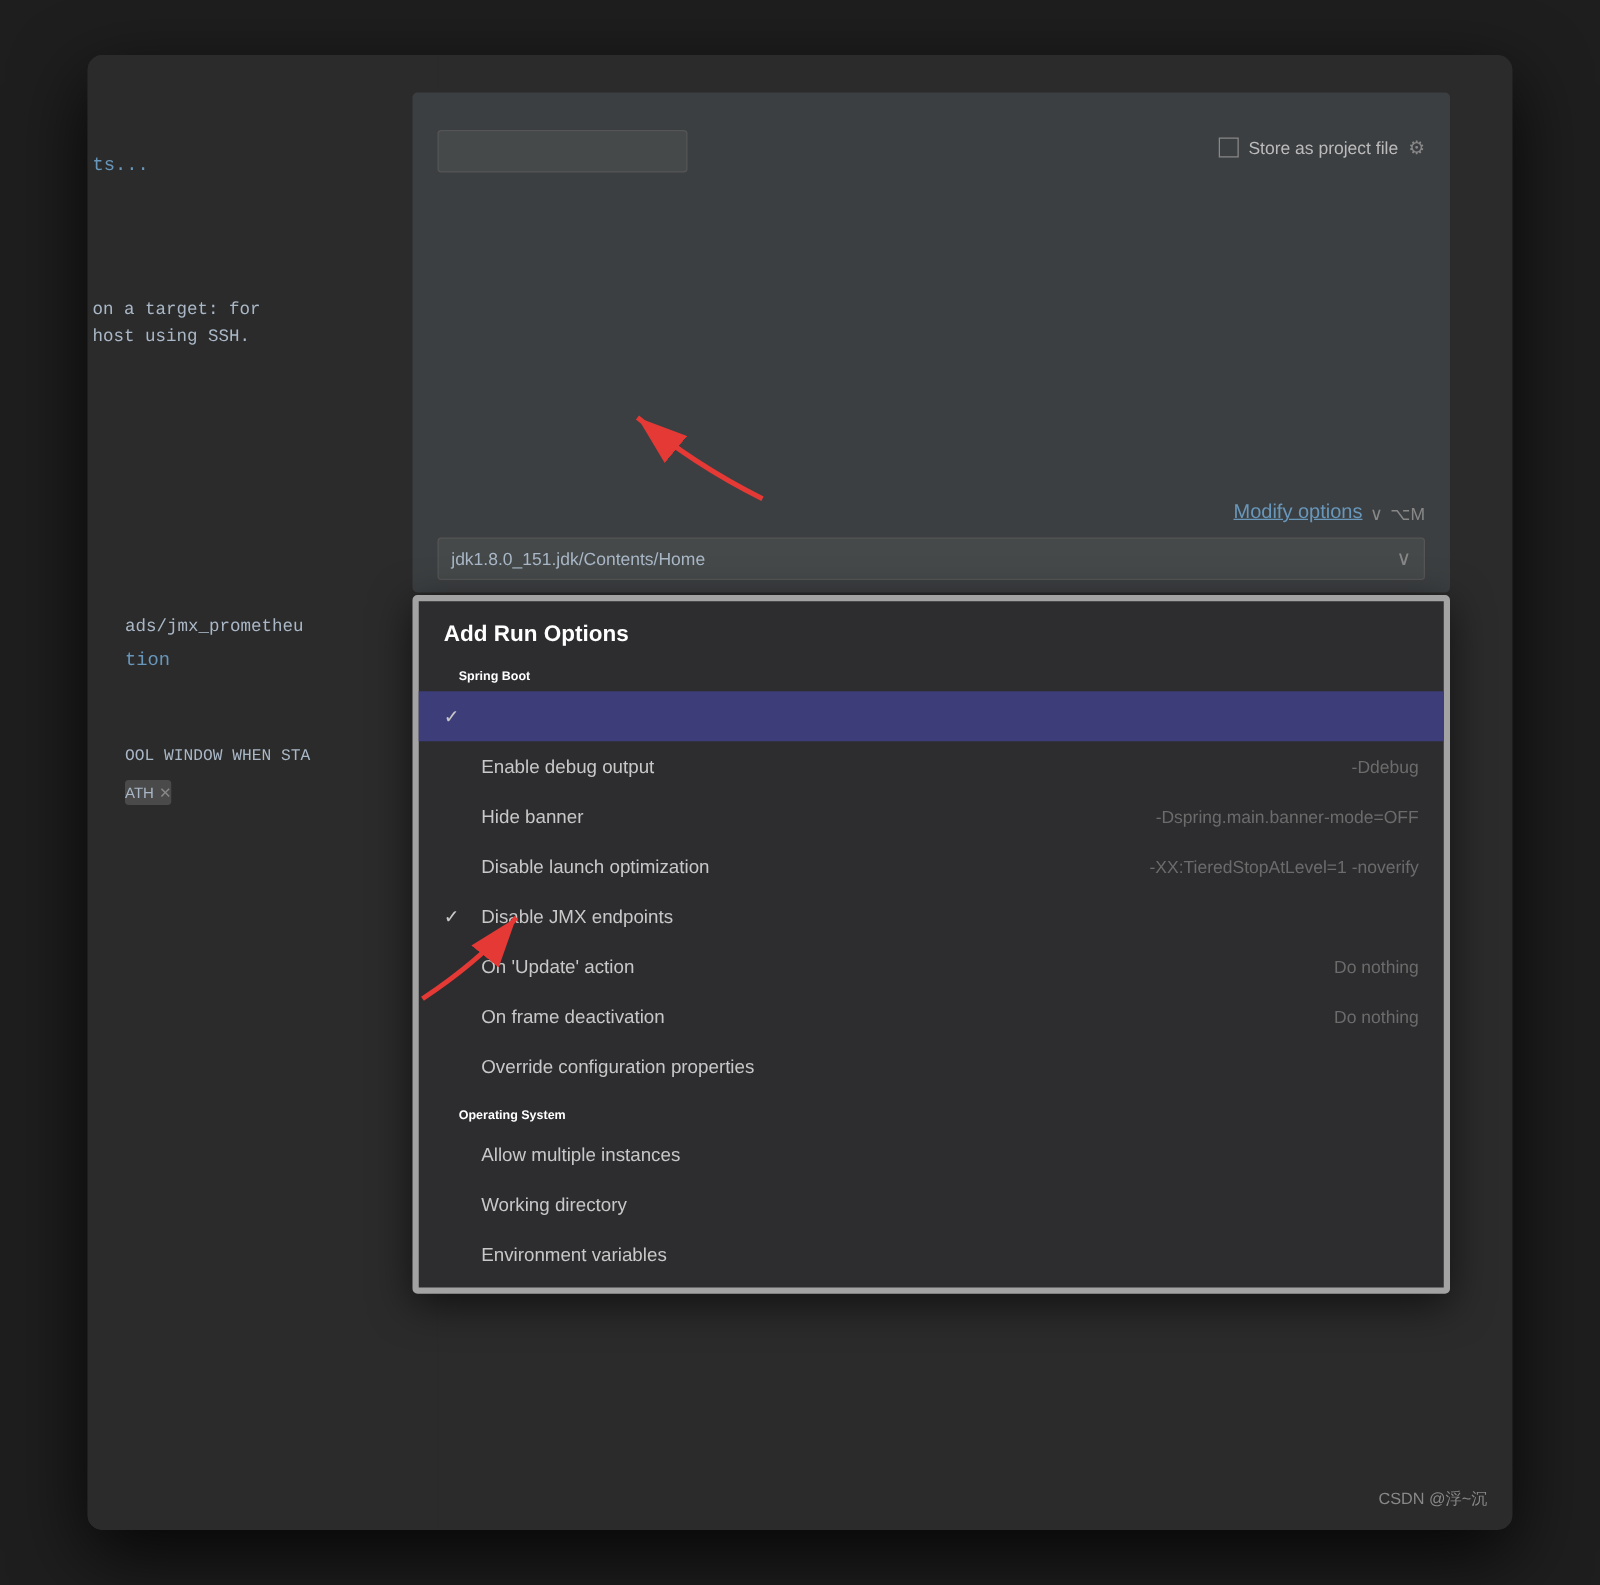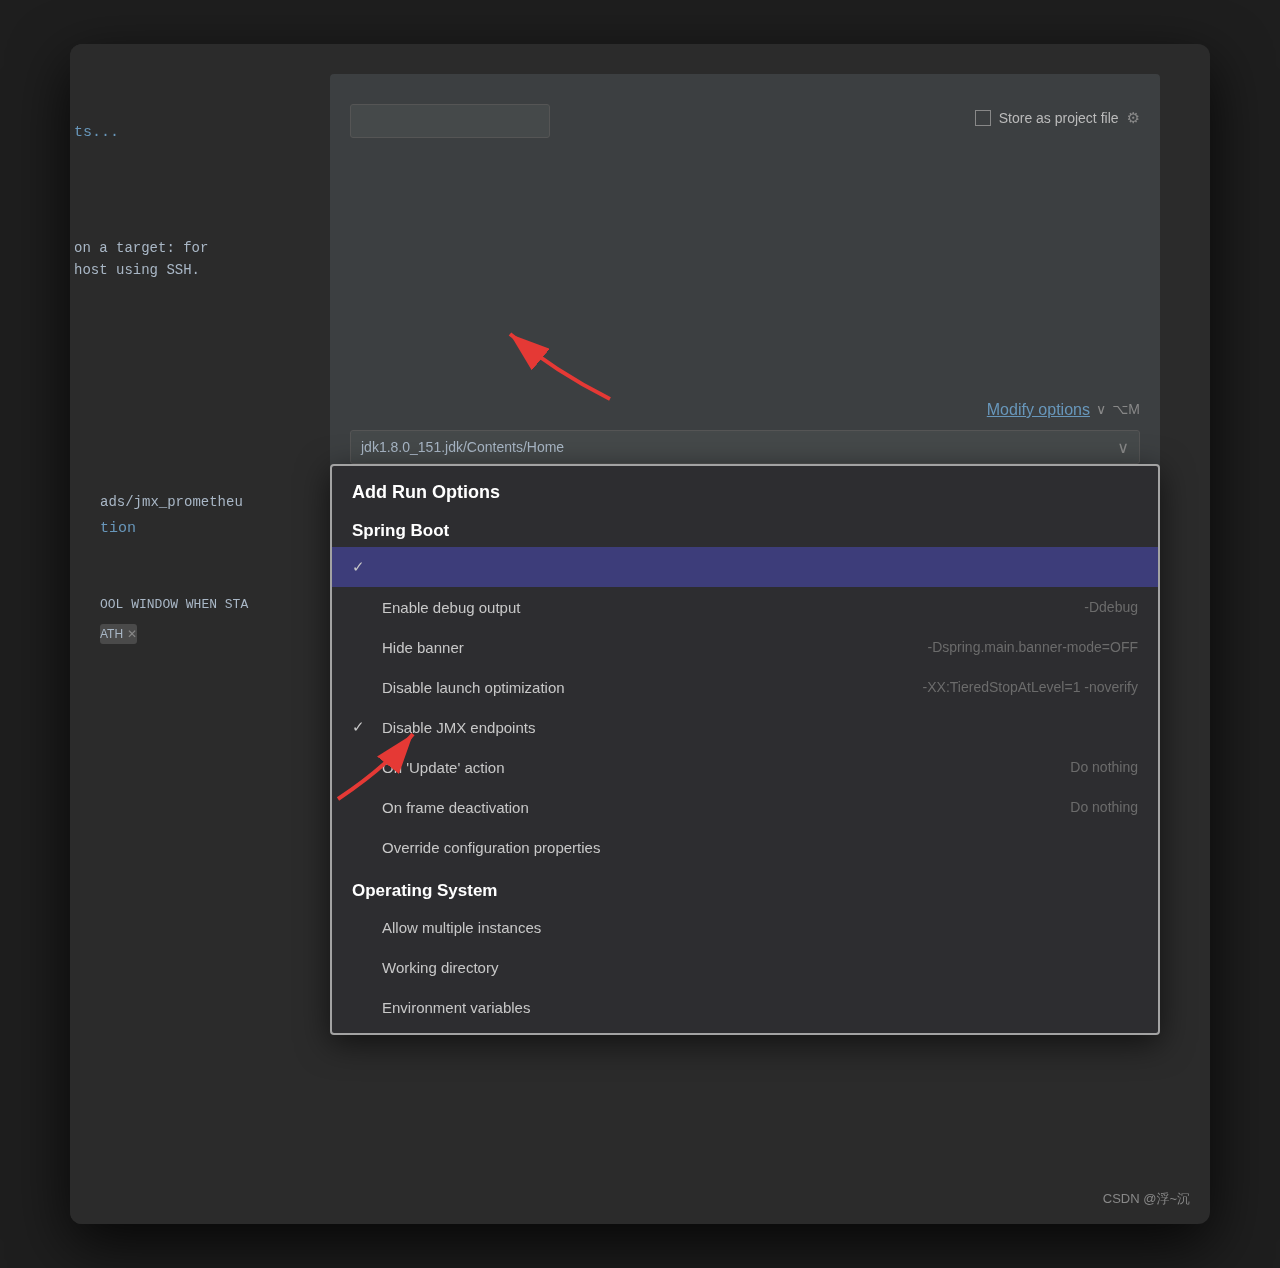--- a/index.html
+++ b/index.html
@@ -63,41 +63,41 @@
       font-size: 16px;
       text-decoration: underline;
       cursor: pointer;
       background: none;
       border: none;
     }
 
     
     .dropdown-menu {
       position: absolute;
-      top: 420px;
+      top: 432px;
       left: 260px;
       right: 50px;
       background: #2d2d30;
-      border: 2px solid #a3a3a3;
+      border: 5px solid #a3a3a3;
       border-radius: 4px;
       z-index: 50;
       box-shadow: 0 8px 32px rgba(0,0,0,0.6);
     }
 
     .dropdown-header {
       padding: 16px 20px 10px;
       color: #ffffff;
       font-size: 18px;
       font-weight: 700;
     }
 
     .section-label {
-      padding: 8px 20px 6px;
+      padding: 8px 32px 6px;
       color: #ffffff;
-      font-size: 17px;
+      font-size: 10px;
       font-weight: 700;
     }
 
     .menu-item {
       display: flex;
       align-items: center;
       padding: 10px 20px;
       cursor: pointer;
       color: #c8c8c8;
       font-size: 15px;
@@ -177,21 +177,21 @@
   <div style="position:absolute;top:30px;left:260px;right:50px;height:400px;background:#3c3f41;border-radius:4px;">
 
     <div style="position:absolute;top:30px;left:20px;width:200px;height:34px;background:#45494a;border:1px solid #555;border-radius:3px;"></div>
 
     <div style="position:absolute;top:35px;right:20px;display:flex;align-items:center;gap:8px;">
       <div class="store-checkbox"></div>
       <span style="color:#bbb;font-size:14px;">Store as project file</span>
       <span style="color:#888;font-size:15px;">⚙</span>
     </div>
 
-    <div style="position:absolute;bottom:55px;right:20px;display:flex;align-items:flex-start;gap:6px;">
+    <div style="position:absolute;bottom:55px;right:20px;display:flex;align-items:flex-end;gap:6px;">
       <button class="modify-options-btn">Modify options</button>
       <span style="color:#888;font-size:14px;">∨</span>
       <span style="color:#888;font-size:14px;">⌥M</span>
     </div>
 
     <div style="position:absolute;bottom:10px;left:20px;right:20px;height:34px;background:#45494a;border:1px solid #555;border-radius:3px;display:flex;align-items:center;padding:16px 10px;">
       <span style="flex:1;color:#a9b7c6;font-size:14px;">jdk1.8.0_151.jdk/Contents/Home</span>
       <span style="color:#888;">∨</span>
     </div>
   </div>

